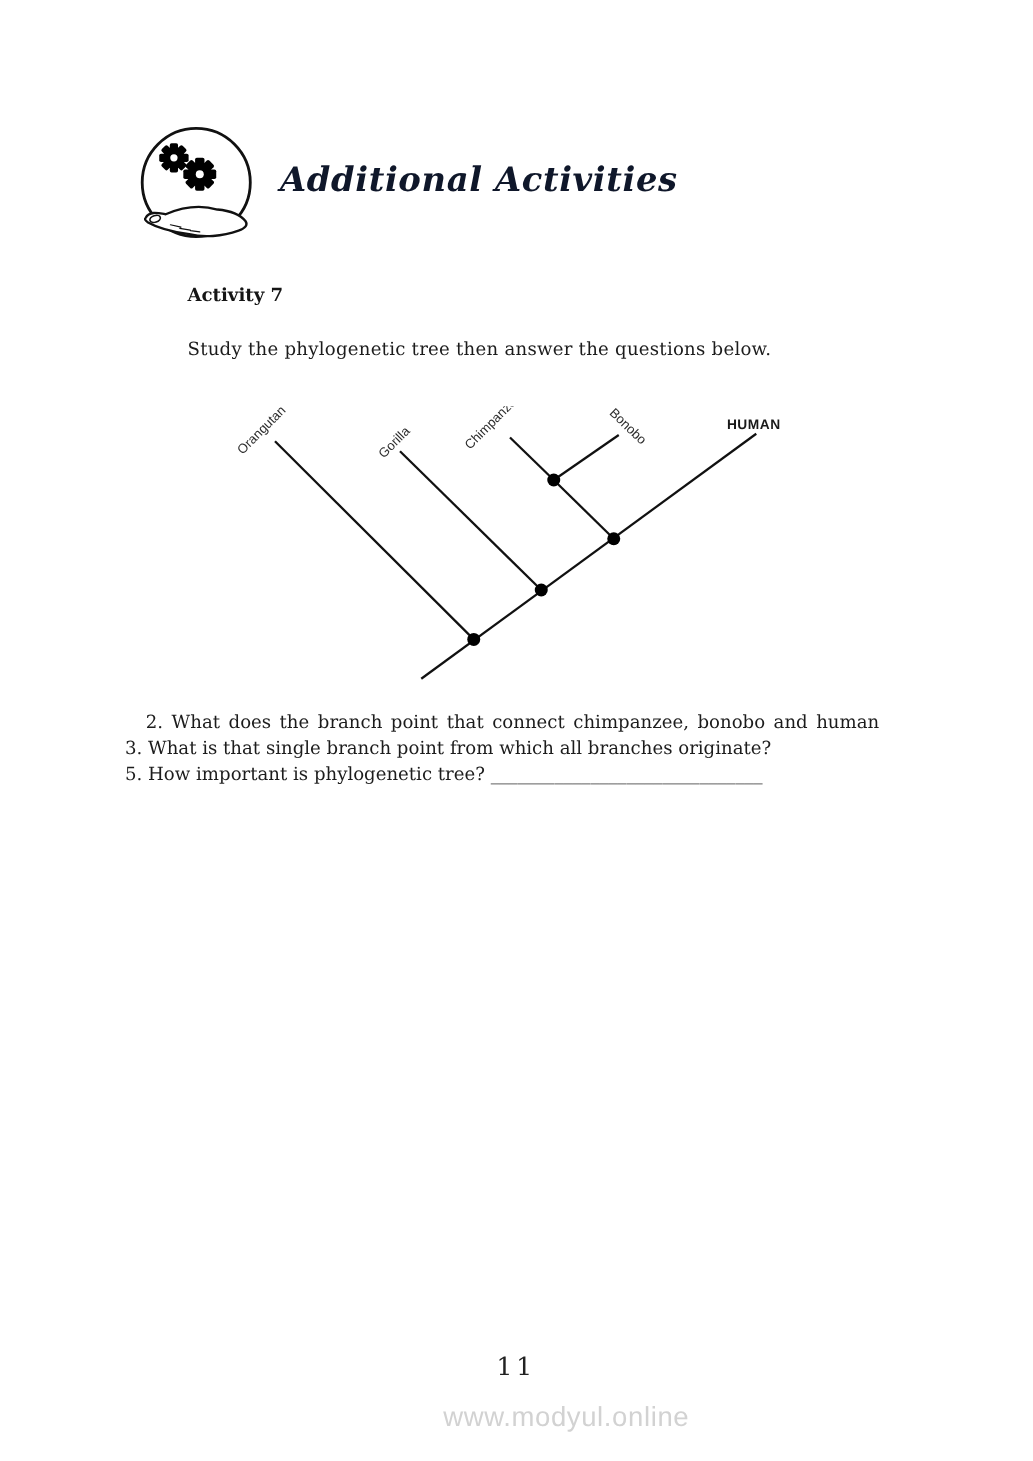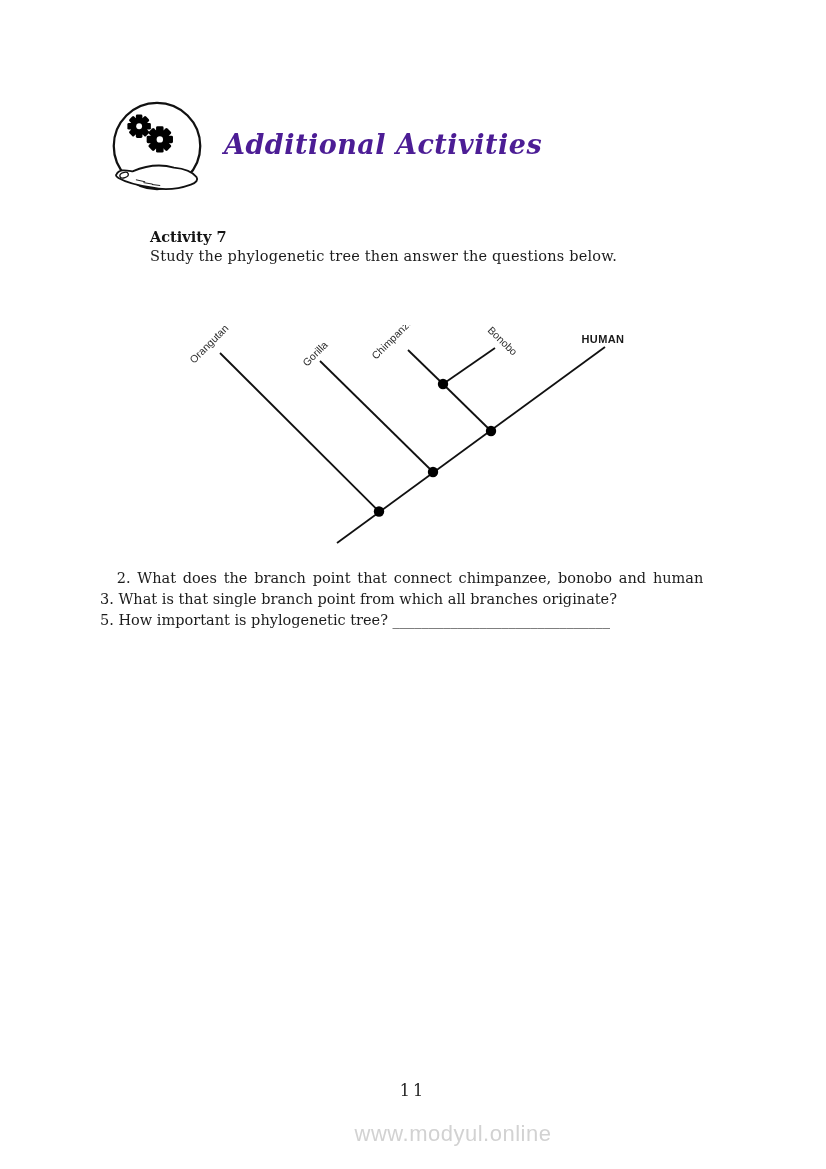--- a/index.html
+++ b/index.html
@@ -10,29 +10,29 @@
     font-family:"DejaVu Serif", serif;
     color:#1a1a1a;
     overflow:hidden;
     margin:0 auto;
   }
   
   .icon-wrap{position:absolute;left:110px;top:99px;width:94px;height:94px;}
   .page-title{
     position:absolute;left:224px;top:129px;
     font-size:27px;font-weight:bold;font-style:italic;
-    letter-spacing:0.5px;color:#4c1d95;
+    letter-spacing:0.5px;color:#0f172a;
   }
   
   .activity-heading{
     position:absolute;left:150px;top:228px;
     font-size:14.5px;font-weight:bold;color:#151515;
   }
   .activity-instruction{
-    position:absolute;left:150px;top:248px;
+    position:absolute;left:150px;top:272px;
     font-size:14.5px;color:#1c1c1c;letter-spacing:0.2px;
   }
   
   .tree-wrap{position:absolute;left:185px;top:325px;width:460px;height:232px;}
   .tree-wrap svg{display:block;}
   .taxon-label{
     font-family:"Liberation Sans", sans-serif;
     font-size:10.5px;fill:#2d2d2d;
   }
   .taxon-label-human{
@@ -42,21 +42,21 @@
   
   .questions{
     position:absolute;left:100px;top:568px;width:620px;
     font-size:14.5px;line-height:21px;color:#1c1c1c;
   }
   .q-line{white-space:pre;}
   .q-justify{word-spacing:2.2px;text-align:center;}
   
   .page-number{
     position:absolute;left:0;top:1081px;width:100%;
-    text-align:center;font-size:16px;letter-spacing:3px;color:#222;
+    text-align:center;font-size:20px;letter-spacing:3px;color:#222;
   }
   .watermark{
     position:absolute;left:0;top:1121px;width:100%;
     text-align:center;
     font-family:"Liberation Sans", sans-serif;
     font-size:22px;font-weight:300;
     color:#d2d2d2;letter-spacing:0.5px;padding-left:40px;
   }
 </style>
 </head>

